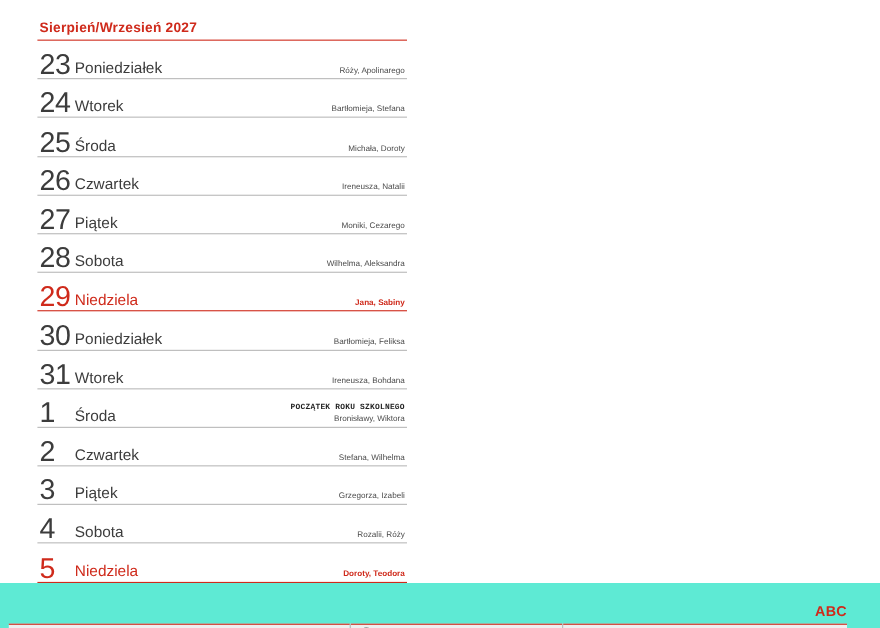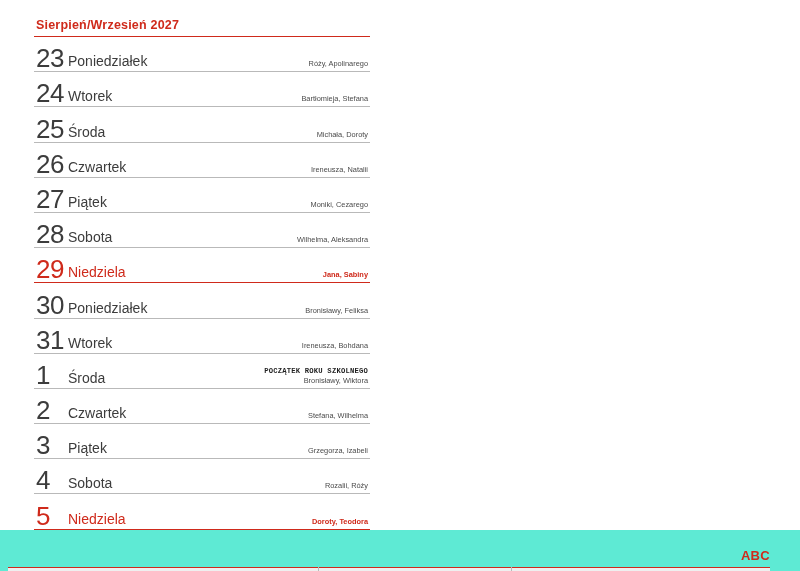--- a/index.html
+++ b/index.html
@@ -222,21 +222,21 @@
           <div class="day-num">29</div>
           <div class="day-name">Niedziela</div>
           <div class="day-right">
             <span class="names">Jana, Sabiny</span>
           </div>
         </div>
         <div class="day-row">
           <div class="day-num">30</div>
           <div class="day-name">Poniedziałek</div>
           <div class="day-right">
-            <span class="names">Bronisławy, Feliksa</span>
+            <span class="names">Bartłomieja, Feliksa</span>
           </div>
         </div>
         <div class="day-row">
           <div class="day-num">31</div>
           <div class="day-name">Wtorek</div>
           <div class="day-right">
             <span class="names">Ireneusza, Bohdana</span>
           </div>
         </div>
         <div class="day-row">

